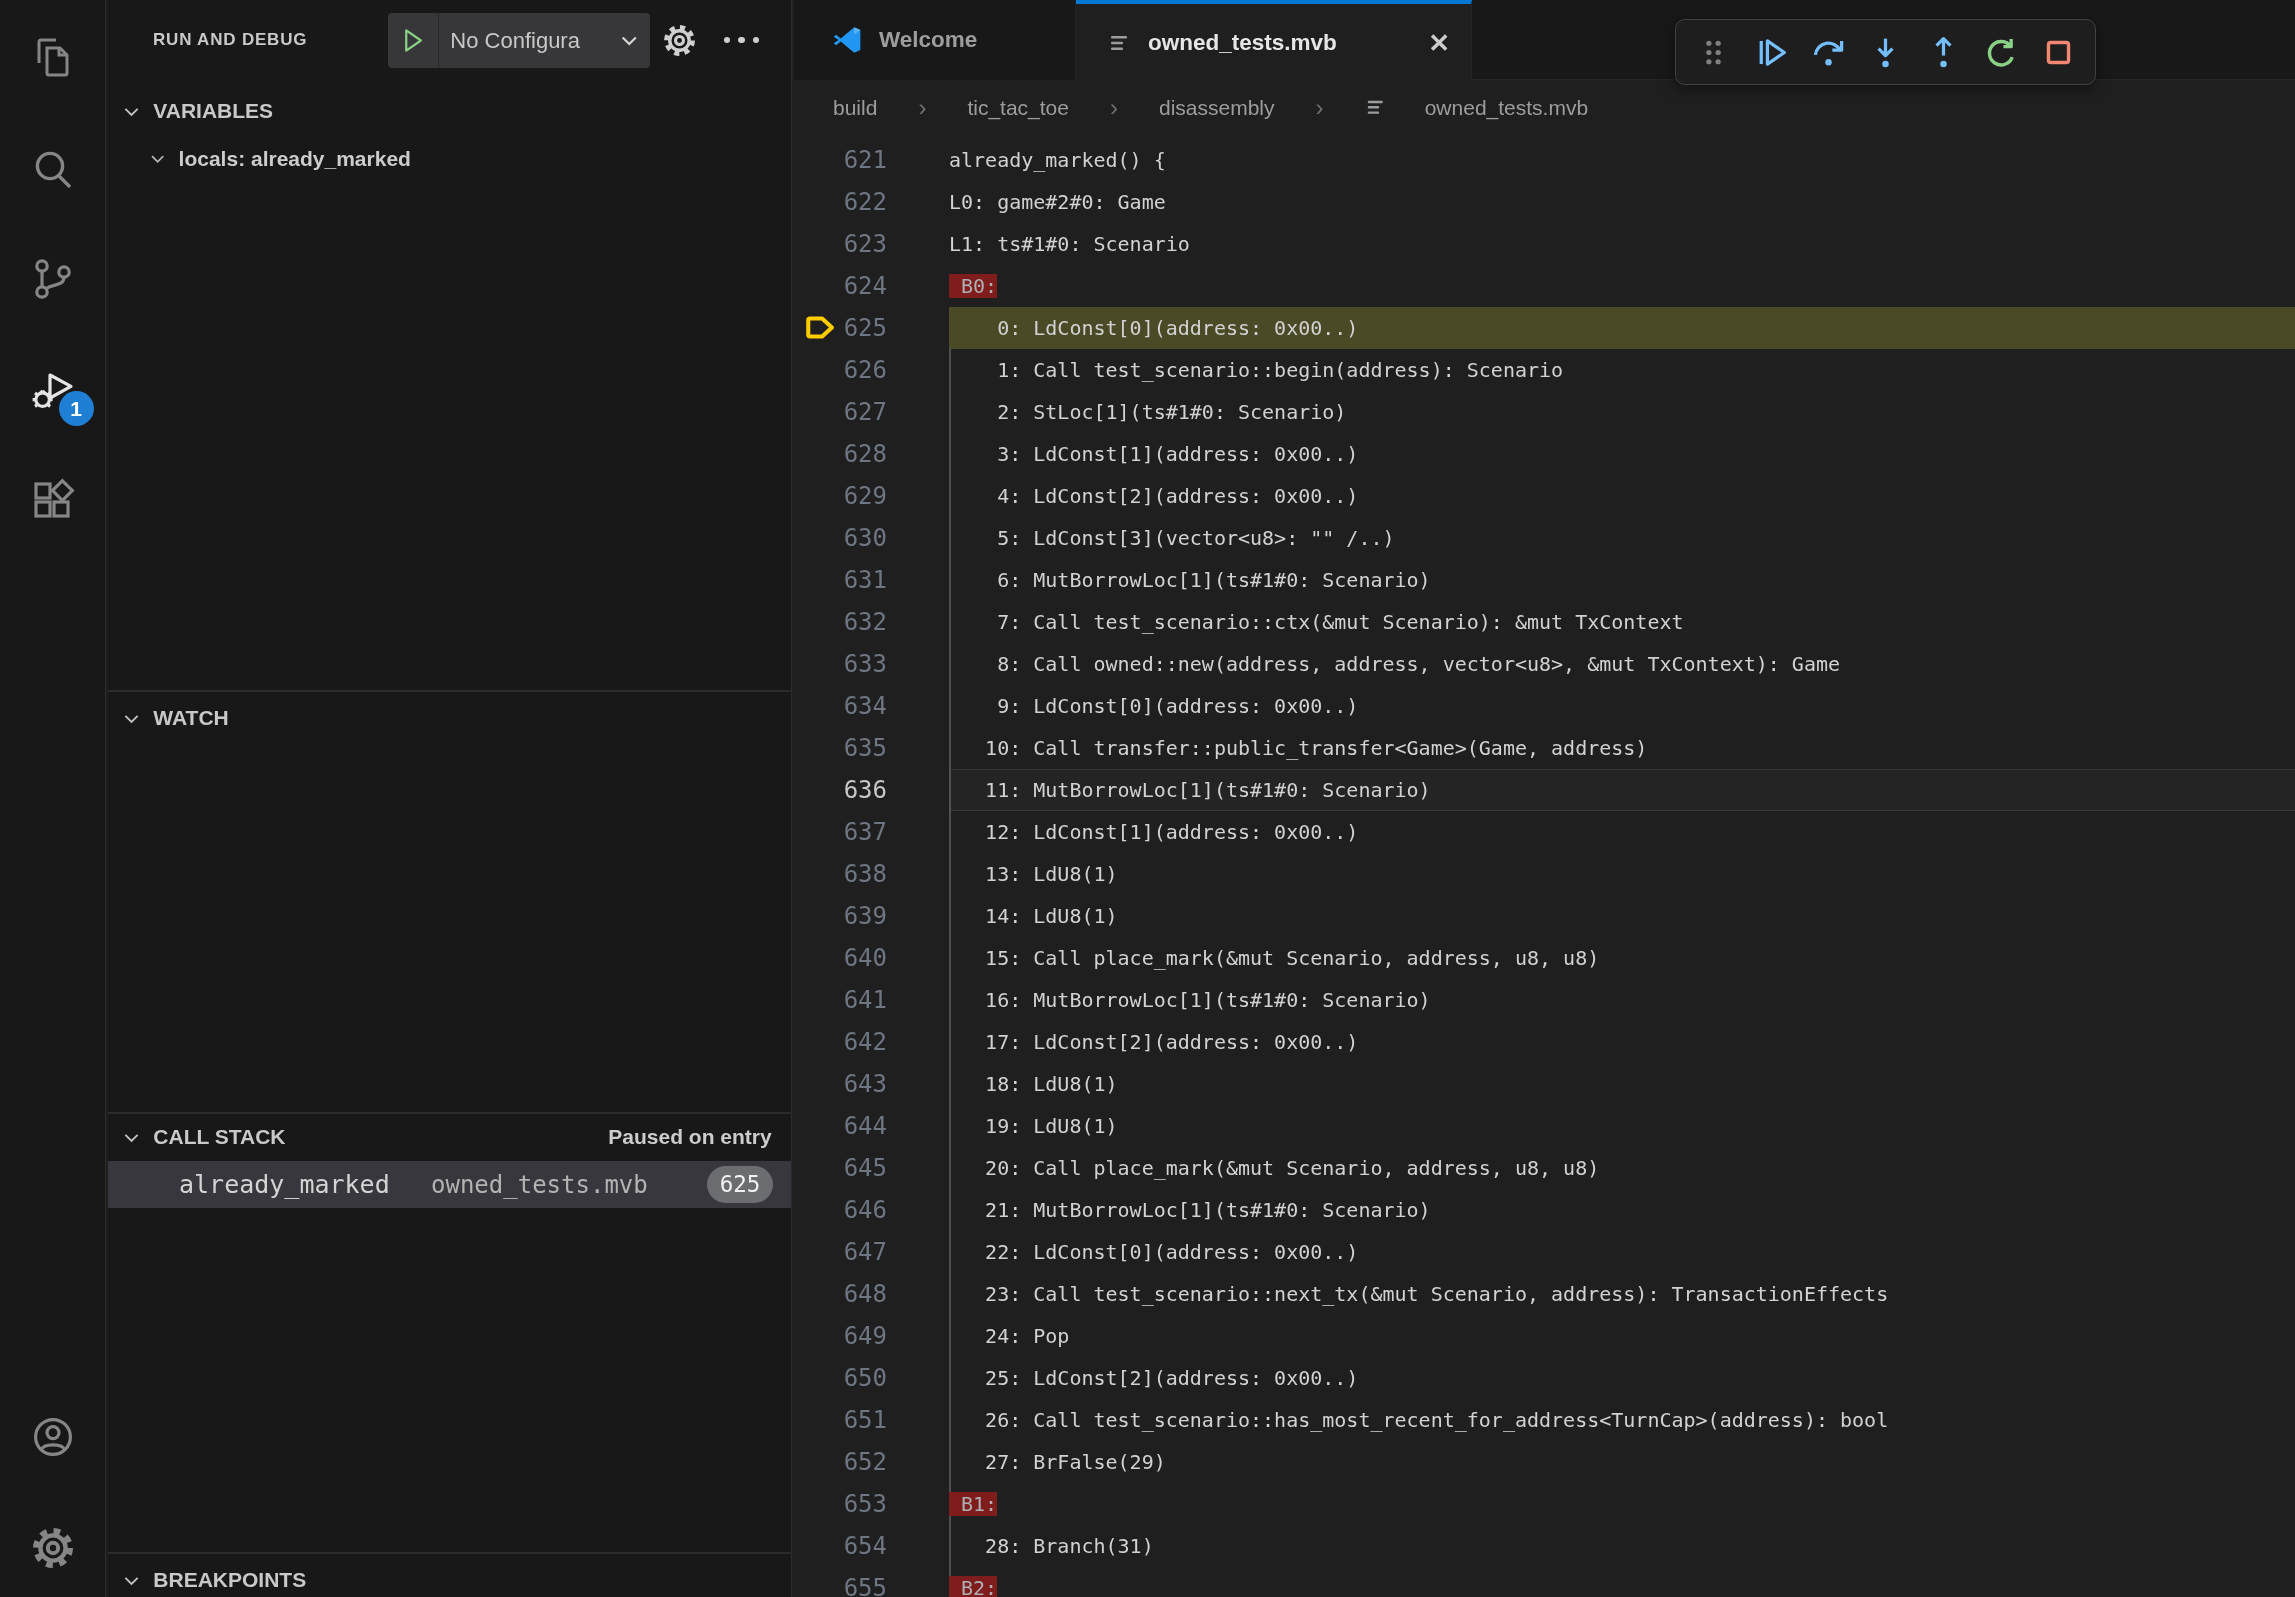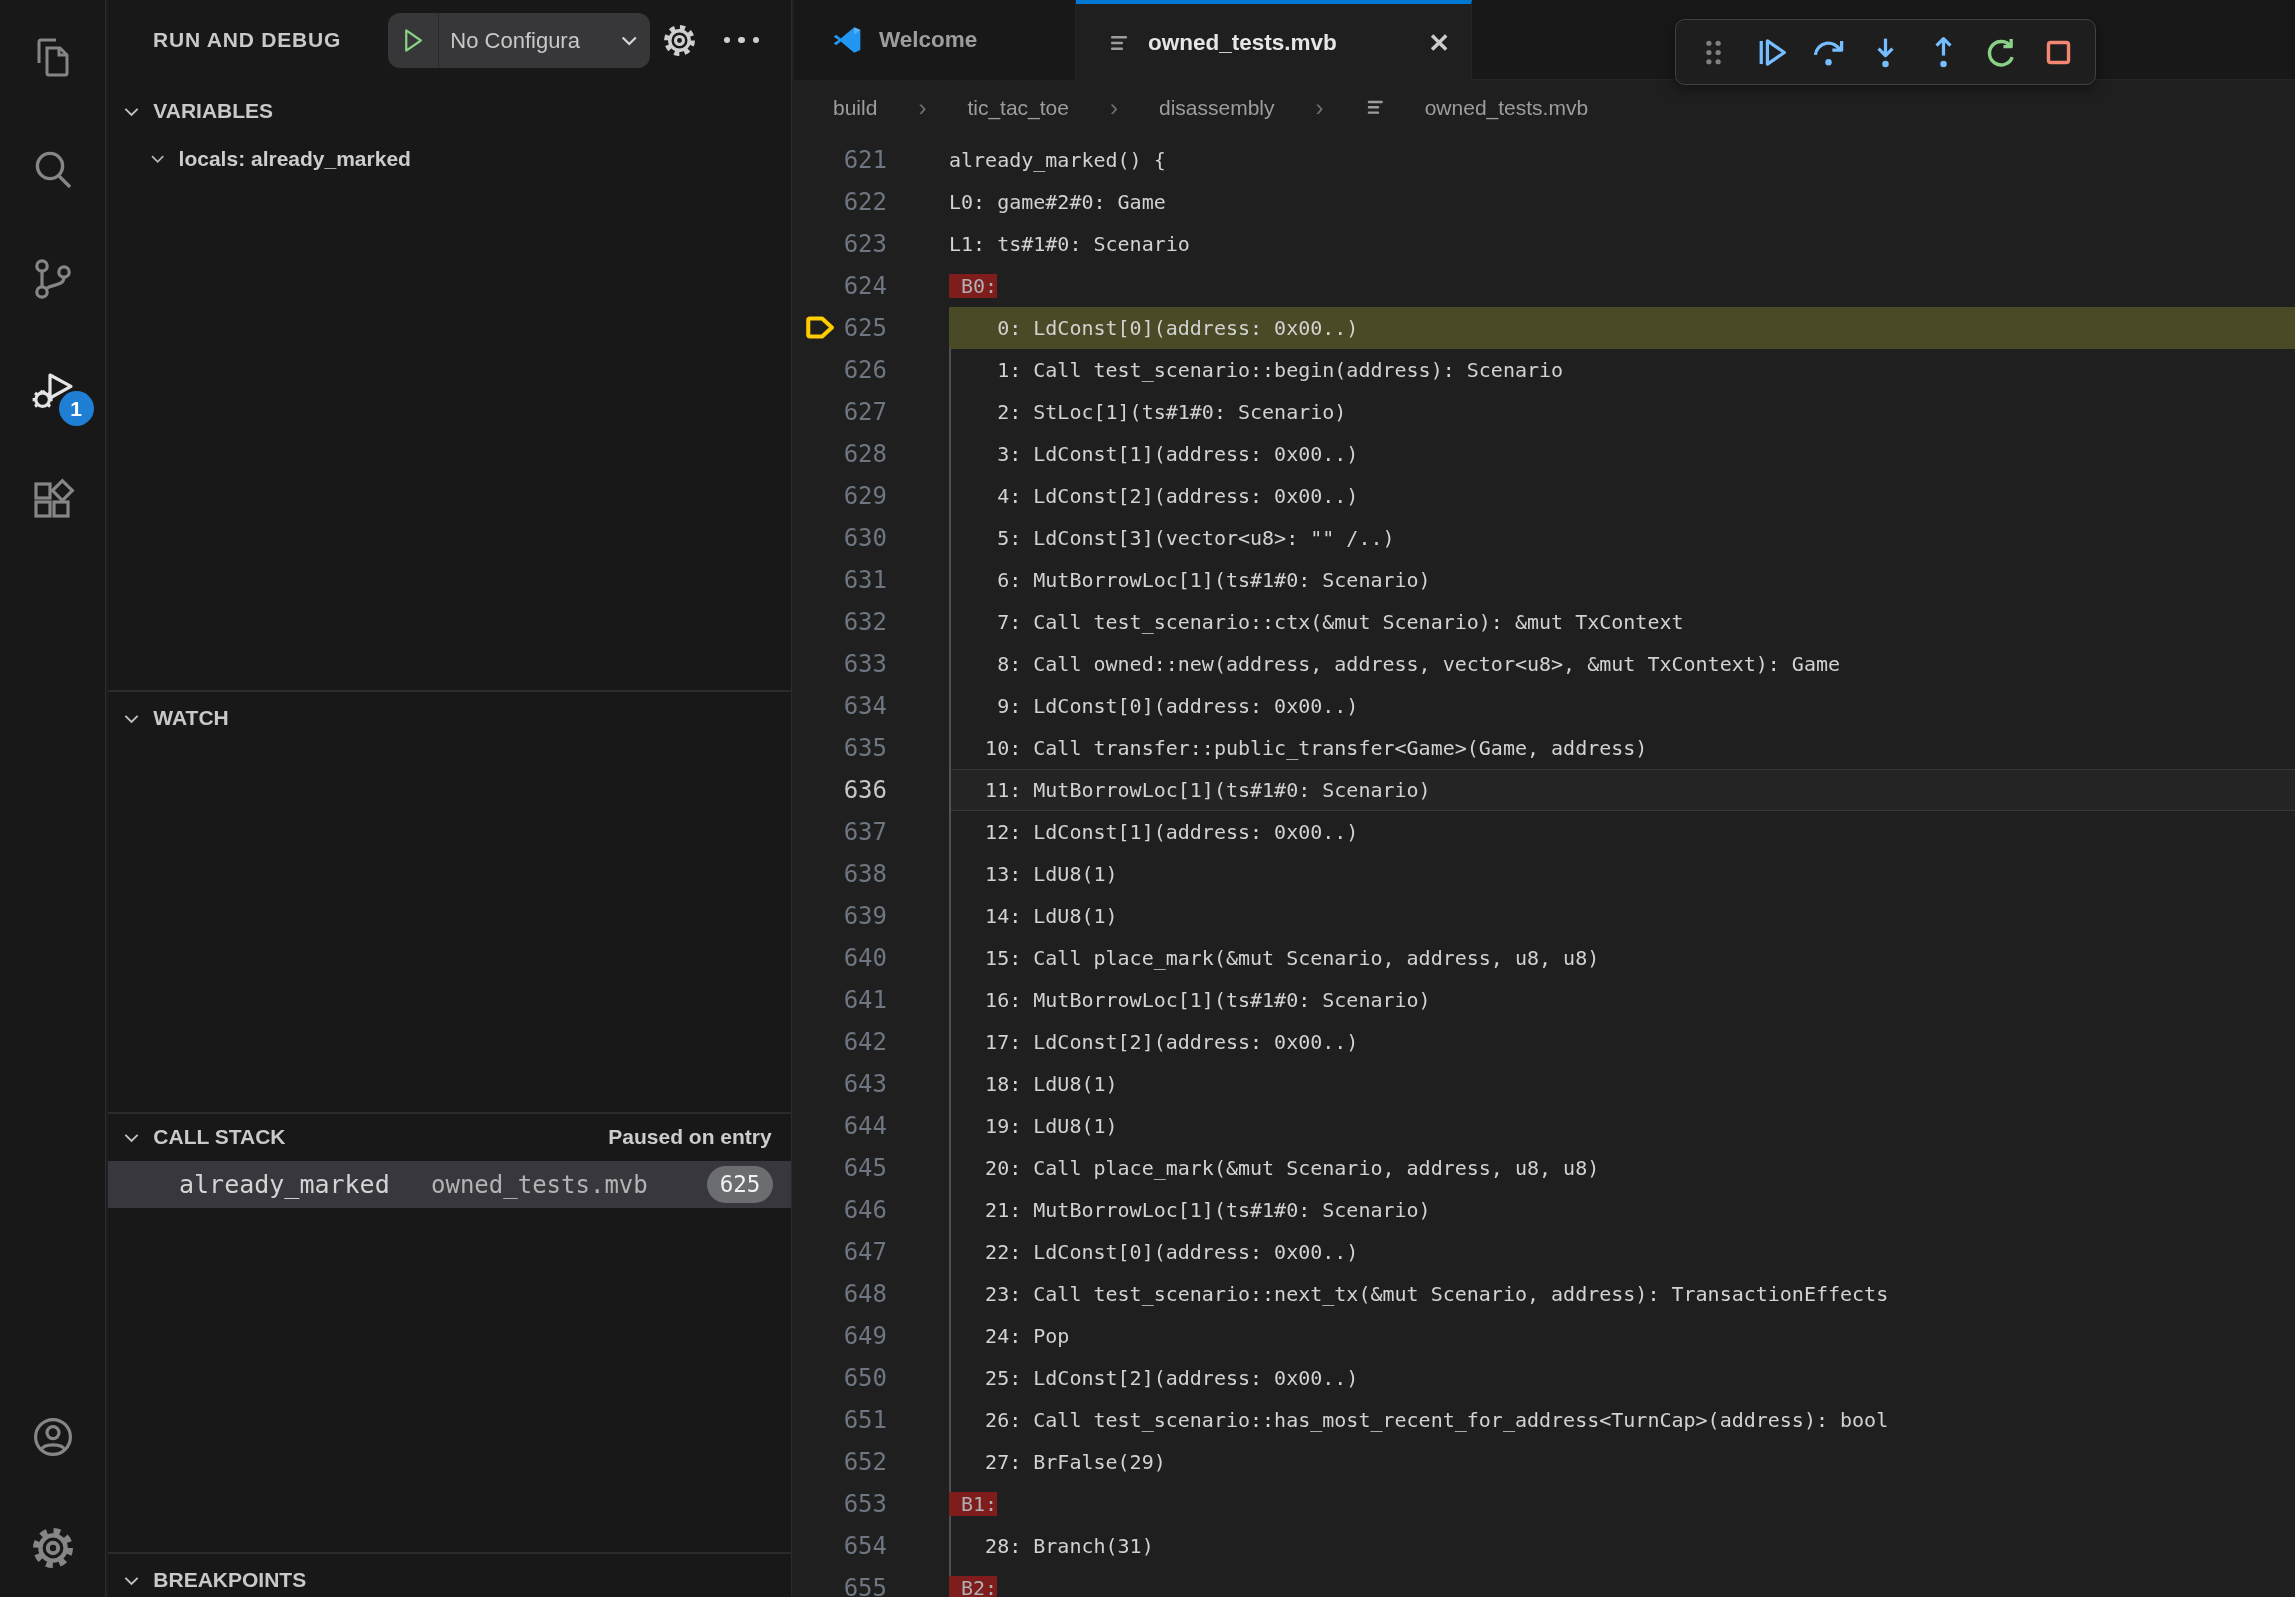--- a/index.html
+++ b/index.html
@@ -15,24 +15,24 @@
   .ab-item svg { width:48px; height:48px; }
   .ab-item.active { color:#e4e4e4; }
   .ab-badge { position:absolute; right:11.3px; bottom:8px; min-width:35px; height:35px;
               background:#1f7fd4; border-radius:17.7px; color:#fff; font-size:21px;
               font-weight:700; display:flex; align-items:center; justify-content:center; }
 
   
   .sidebar { position:absolute; left:108px; top:0; width:684px; height:100%;
              background:#181818; border-right:1.6px solid #2b2b2b; }
   .sb-title { position:absolute; left:45px; top:0; height:80px; display:flex;
-              align-items:center; font-size:21px; font-weight:700; letter-spacing:0.8px;
+              align-items:center; font-size:17px; font-weight:700; letter-spacing:0.8px;
               color:#c9c9c9; white-space:nowrap; }
   .run-config { position:absolute; left:280px; top:13px; width:262px; height:55px;
-                background:#37373a; border-radius:12px; display:flex; align-items:center;
+                background:#37373a; border-radius:4px; display:flex; align-items:center;
                 overflow:hidden; }
   .rc-play { width:51px; height:100%; display:flex; align-items:center; justify-content:center;
              border-right:1.6px solid #29292b; }
   .rc-label { flex:1; padding-left:11.3px; font-size:22px; color:#c8c8c8; white-space:nowrap;
               overflow:hidden; }
   .rc-chevron { margin-right:9.7px; color:#d4d4d4; display:flex; }
   .hdr-gear { position:absolute; left:549px; top:17.7px; width:45px; height:45px;
               display:flex; align-items:center; justify-content:center; color:#cfcfcf; }
   .hdr-dots { position:absolute; left:608px; top:17.7px; width:51px; height:45px;
               display:flex; align-items:center; justify-content:center; gap:8px; color:#cfcfcf; }

